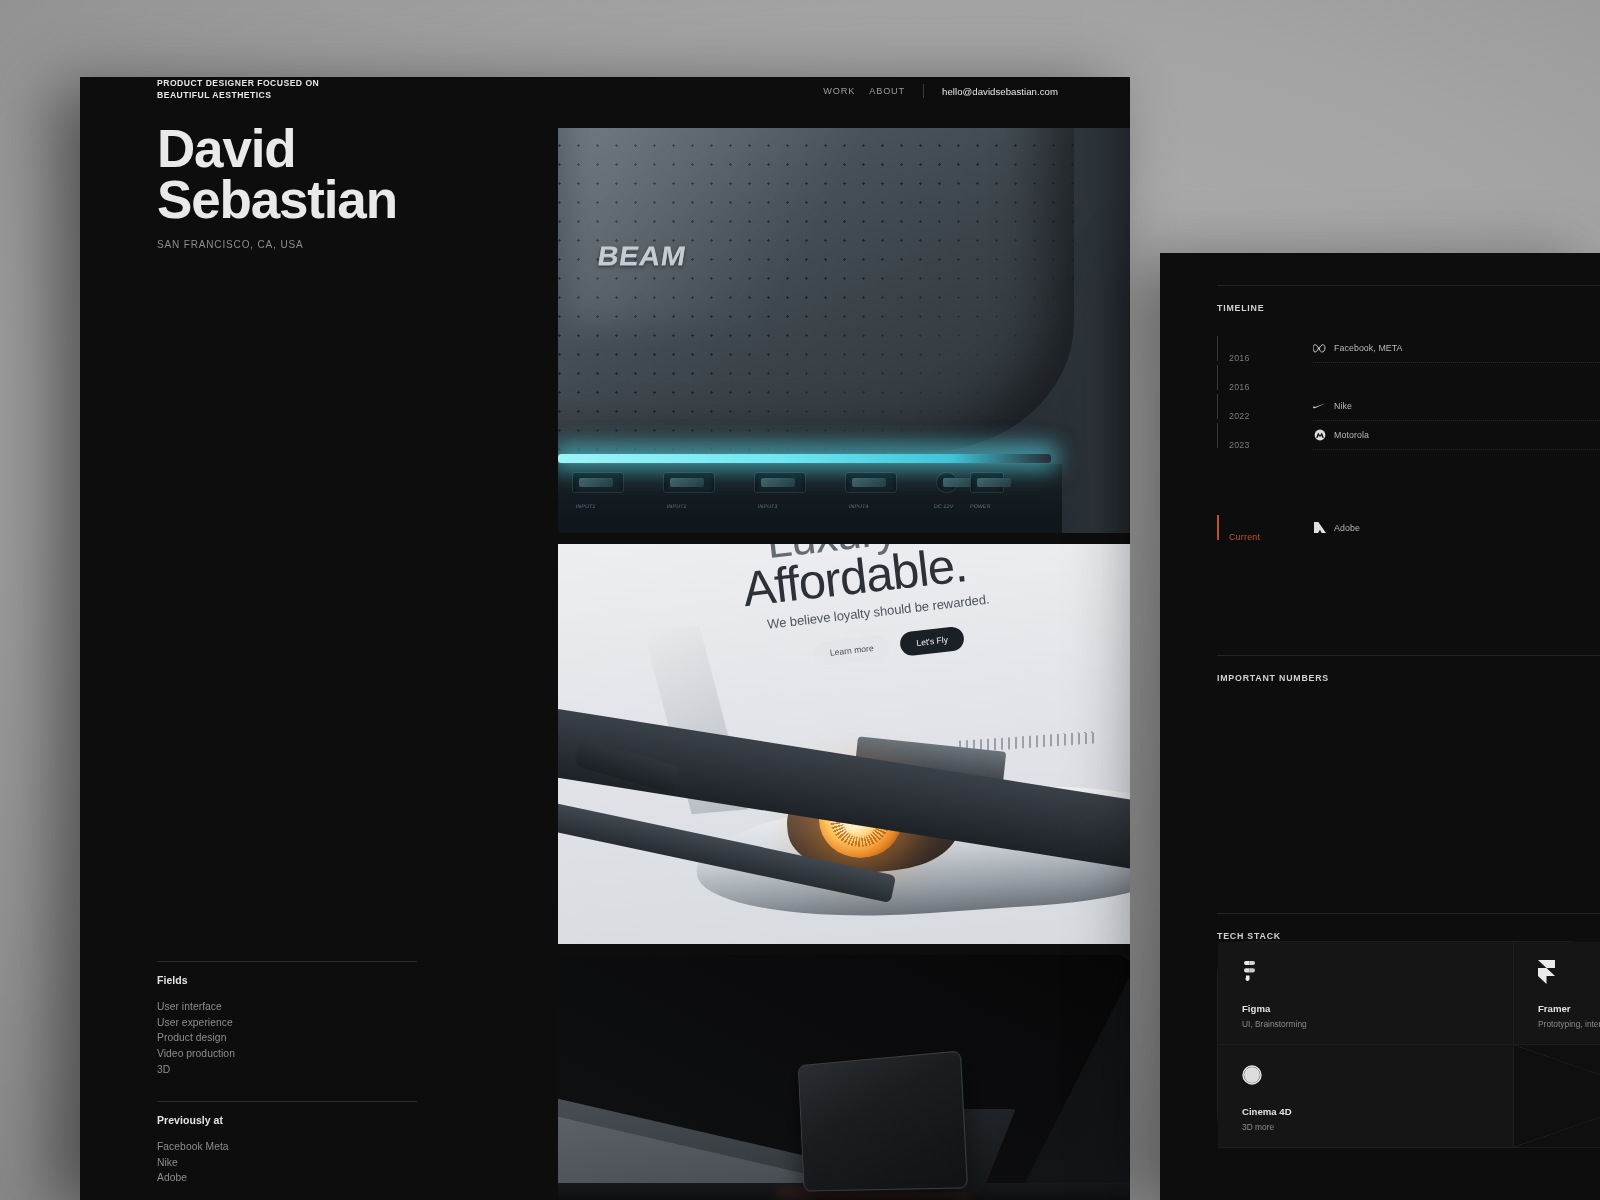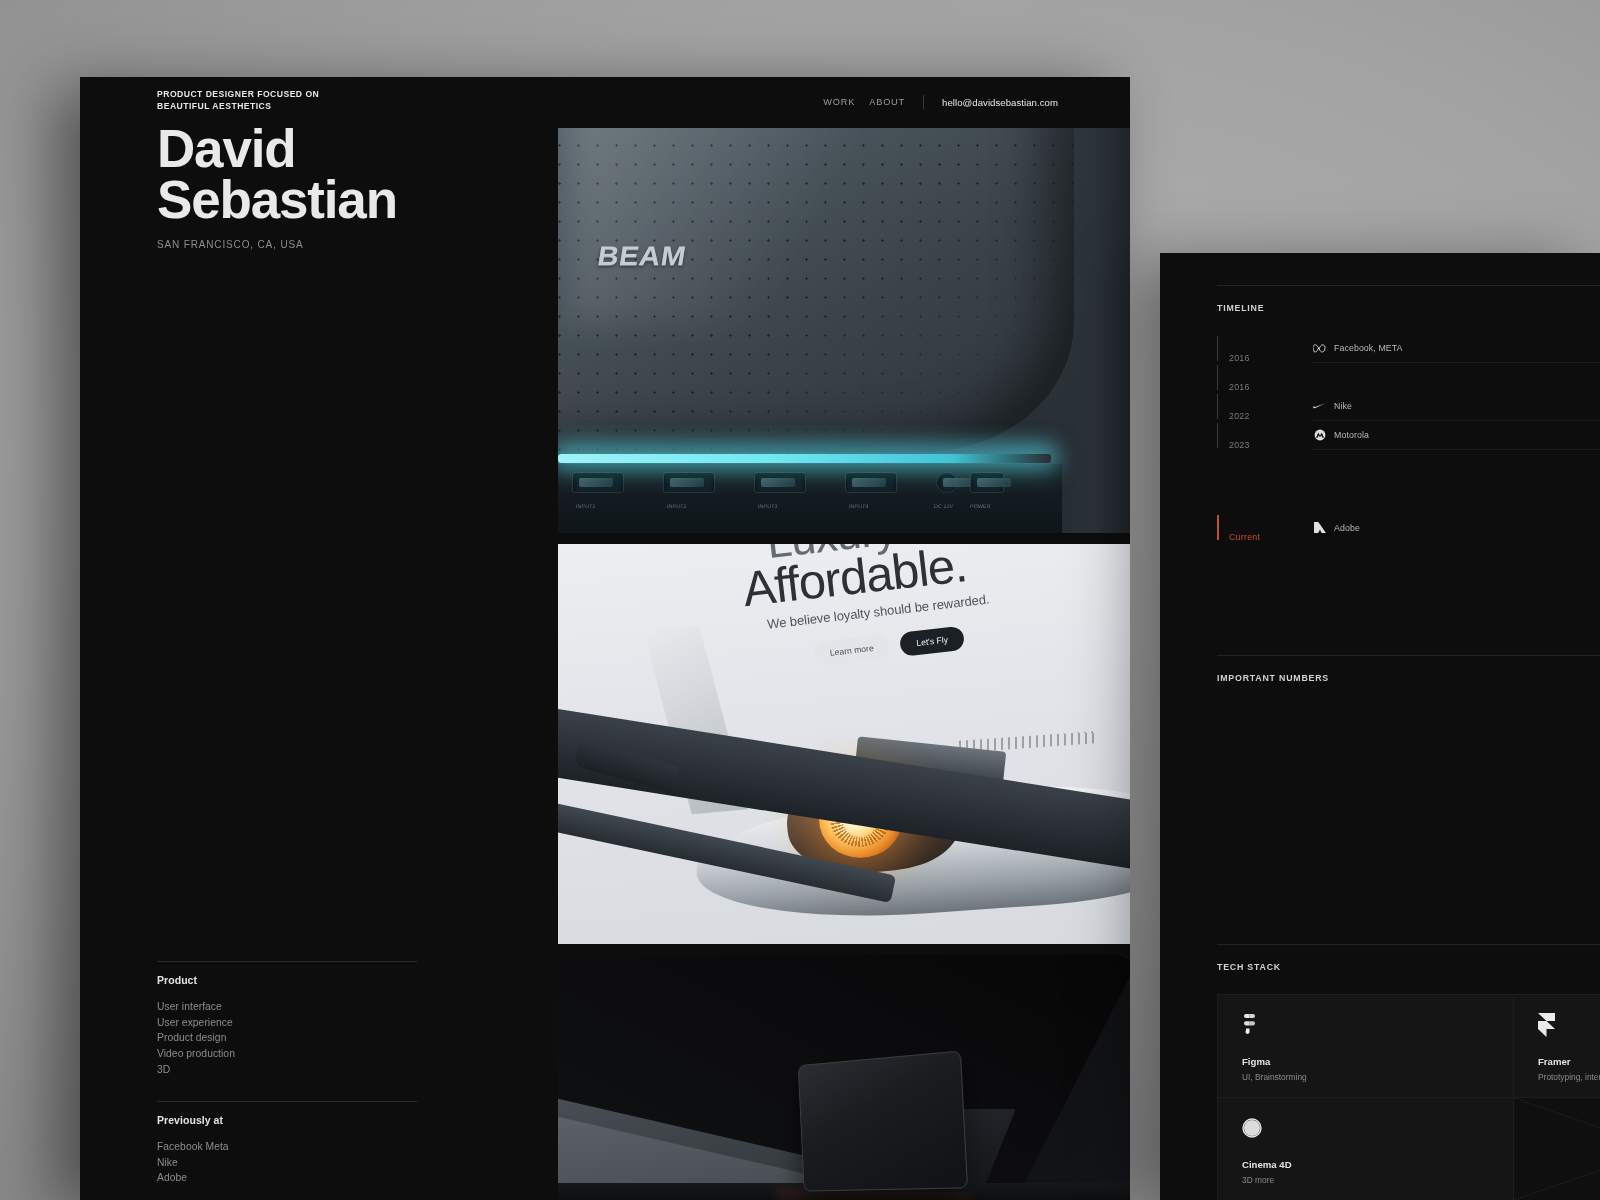--- a/index.html
+++ b/index.html
@@ -19,21 +19,21 @@
     position:absolute; left:80px; top:77px; width:1050px; height:1123px;
     background:#0d0d0d;
     box-shadow:-26px 10px 60px rgba(0,0,0,.45);
     overflow:hidden;
   }
   #left-inner { position:relative; width:100%; height:100%; }
 
   .topbar {
     position:absolute; left:0; top:0; width:100%; height:48px;
     display:flex; align-items:flex-start; justify-content:space-between;
-    padding:11px 72px 0 77px;
+    padding:0 72px 0 77px;
   }
   .tagline {
     font-size:8.6px; line-height:1.42; letter-spacing:.055em;
     color:#e7e7e7; font-weight:700; text-transform:uppercase;
     white-space:pre-line;
   }
   .navwrap { display:flex; align-items:center; gap:14px; padding-top:7px;margin-left:40px; }
   .navlink {
     font-size:9.2px; letter-spacing:.09em; color:#9c9c9c;
     text-transform:uppercase; font-weight:400;
@@ -257,21 +257,21 @@
     overflow:hidden;
   }
   .sect { position:absolute; left:57px; right:0; }
   .sect .rule { height:1px; background:#242424; margin-bottom:17px; width:100%; }
   .sect .sect-title {
     font-size:8.8px; letter-spacing:.09em; color:#d2d2d2;
     text-transform:uppercase; font-weight:700;
   }
   #sec-timeline { top:32px; }
   #sec-numbers  { top:402px; }
-  #sec-stack    { top:691px; }
+  #sec-stack    { top:660px; }
 
   .tl { margin-top:21px; }
   .tl-row { position:relative; display:flex; align-items:flex-end; height:29px; }
   .tl-tick {
     position:absolute; left:0; top:2px; width:1px; height:25px; background:#3a3a3a;
   }
   .tl-year {
     width:96px; padding-left:12px; font-size:8.8px; color:#7b7b7b; letter-spacing:.03em;
   }
   .tl-comp {
@@ -280,22 +280,22 @@
   }
   .tl-name { font-size:8.8px; color:#b9b9b9; letter-spacing:.01em; }
   .tl-logo { width:13px; height:13px; display:flex; align-items:center; justify-content:center; }
   .tl-current { margin-top:63px; }
   .tl-current .tl-tick { background:#c4502a; width:1.5px; }
   .tl-current .tl-year { color:#c4502a; }
   .tl-current .tl-comp { border-bottom:none; }
 
   
   .stack-grid {
-    margin-top:22px; display:grid; grid-template-columns:296px 296px;
-    border-top:1px solid #1e1e1e; border-left:1px solid #1e1e1e;
+    display:grid; grid-template-columns:296px 296px;
+    border-top:1px solid #1e1e1e; border-left:1px solid #1e1e1e;border-radius:32px;
   }
   .stack-card {
     height:103px; padding:17px 0 0 24px; position:relative;
     background:#151515;
     border-right:1px solid #1e1e1e; border-bottom:1px solid #1e1e1e;
   }
   .stack-icon { height:26px; display:flex; align-items:center; }
   .stack-name {
     position:absolute; left:24px; bottom:30px;
     font-size:9.6px; font-weight:700; color:#e2e2e2;
@@ -331,21 +331,21 @@
     </div>
 
     <div class="hero">
       <h1>David
 Sebastian</h1>
       <div class="loc">SAN FRANCISCO, CA, USA</div>
     </div>
 
     <div class="infoblock" id="fields-block">
       <div class="rule"></div>
-      <h3>Product</h3>
+      <h3>Fields</h3>
       <ul>
         <li>User interface</li>
         <li>User experience</li>
         <li>Product design</li>
         <li>Video production</li>
         <li>3D</li>
       </ul>
     </div>
 
     <div class="infoblock" id="prev-block">

